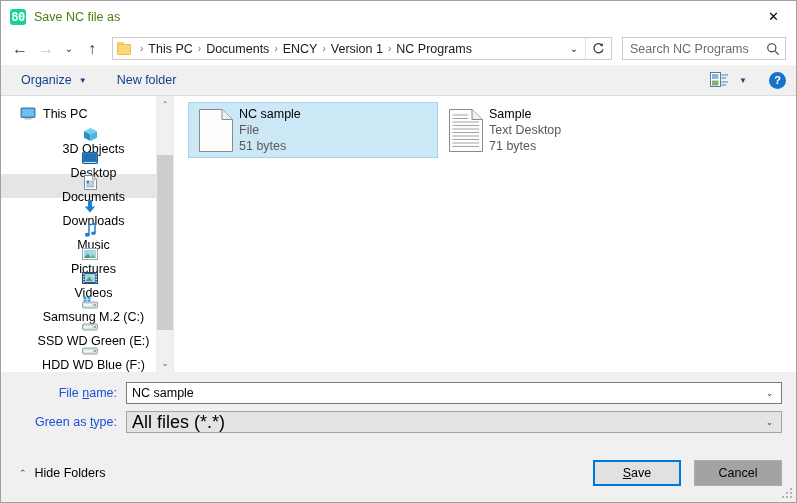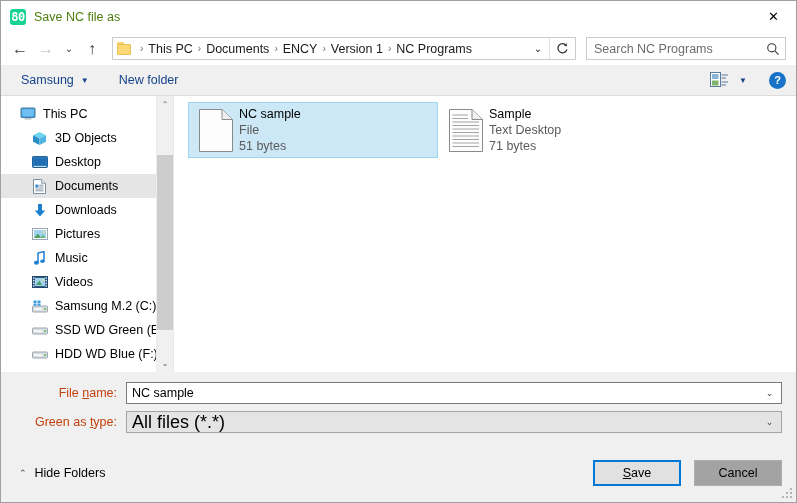--- a/index.html
+++ b/index.html
@@ -161,21 +161,21 @@
     width: 25px; height: 21px;
     border-left: 1px solid #e2e2e2;
     display: flex;
     align-items: center;
     justify-content: center;
     flex: 0 0 auto;
     cursor: default;
     color: #333;
   }
   .searchbox {
-    width: 200px;
+    width: 164px;
     height: 23px;
     margin-left: 10px;
     border: 1px solid #cccccc;
     background: #ffffff;
     display: flex;
     align-items: center;
     box-sizing: border-box;
     flex: 0 0 auto;
   }
   .searchbox input {
@@ -271,21 +271,21 @@
     height: 24px;
     display: flex;
     align-items: center;
     padding-left: 18px;
     font-size: 12.5px;
     color: #000;
     cursor: default;
     white-space: nowrap;
   }
   .tree-item.selected { background: #e5e5e5; }
-  .tree-item.indent { padding-left: 30px; }
+  .tree-item.indent { padding-left: 30px; flex-direction: column; }
   .tree-ico {
     width: 17px; height: 16px;
     margin-right: 7px;
     flex: 0 0 auto;
     display: flex;
     align-items: center;
     justify-content: center;
   }
   .vscroll {
     width: 16px;
@@ -373,21 +373,21 @@
     display: flex;
     align-items: center;
     height: 22px;
     margin-bottom: 7px;
   }
   .form-label {
     width: 111px;
     text-align: right;
     padding-right: 9px;
     font-size: 12.5px;
-    color: #c2410c;
+    color: #1d4ed8;
     box-sizing: border-box;
     flex: 0 0 auto;
     white-space: nowrap;
   }
   .form-label u { text-decoration: underline; }
   .combo {
     flex: 1 1 auto;
     height: 22px;
     border: 1px solid #7a7a7a;
     display: flex;
@@ -536,21 +536,21 @@
         <svg width="14" height="14" viewBox="0 0 14 14">
           <circle cx="5.8" cy="5.8" r="4.1" fill="none" stroke="#3a3a3a" stroke-width="1.1"></circle>
           <line x1="8.9" y1="8.9" x2="12.6" y2="12.6" stroke="#3a3a3a" stroke-width="1.1"></line>
         </svg>
       </div>
     </div>
   </div>
 
   <div class="toolbar">
     <div class="tb-item">
-      <span>Samsung</span>
+      <span>Organize</span>
       <span class="tb-caret">▼</span>
     </div>
     <div class="tb-item" style="margin-left:18px">
       <span>New folder</span>
     </div>
     <div class="tb-spacer"></div>
     <div class="view-btn">
       <svg width="19" height="16" viewBox="0 0 19 16">
         <rect x="0.5" y="0.5" width="10" height="14" fill="#fff" stroke="#5b7b9b" stroke-width="1"></rect>
         <rect x="2" y="2" width="6.5" height="5" fill="#8ab4d8"></rect>
@@ -625,40 +625,40 @@
             <svg width="14" height="15" viewBox="0 0 14 15">
               <rect x="5" y="1" width="4" height="7" fill="#1f7fd0"></rect>
               <path d="M1.8 7.5 H12.2 L7 13.5 Z" fill="#1f7fd0"></path>
             </svg>
           </span>
           <span>Downloads</span>
         </div>
 
         <div class="tree-item indent">
           <span class="tree-ico">
+            <svg width="13" height="15" viewBox="0 0 13 15">
+              <path d="M5 11.5 V2 L11 0.6 V10" fill="none" stroke="#1f7fd0" stroke-width="1.5"></path>
+              <ellipse cx="3.4" cy="11.8" rx="2.5" ry="2" fill="#1f7fd0"></ellipse>
+              <ellipse cx="9.4" cy="10.3" rx="2.2" ry="1.8" fill="#1f7fd0"></ellipse>
+            </svg>
+          </span>
+          <span>Music</span>
+        </div>
+
+        <div class="tree-item indent">
+          <span class="tree-ico">
             <svg width="16" height="13" viewBox="0 0 16 13">
               <rect x="0.5" y="0.5" width="15" height="11" fill="#fff" stroke="#98a7b4" stroke-width="1"></rect>
               <rect x="2" y="2" width="12" height="8" fill="#9fd3ef"></rect>
               <path d="M2 10 L6 5.5 L9 10 Z" fill="#4f9f62"></path>
               <path d="M8 10 L11 6.8 L14 10 Z" fill="#6bb87c"></path>
               <circle cx="11.8" cy="4" r="1.1" fill="#f4e07a"></circle>
             </svg>
           </span>
           <span>Pictures</span>
-        </div>
-
-        <div class="tree-item indent">
-          <span class="tree-ico">
-            <svg width="13" height="15" viewBox="0 0 13 15">
-              <path d="M5 11.5 V2 L11 0.6 V10" fill="none" stroke="#1f7fd0" stroke-width="1.5"></path>
-              <ellipse cx="3.4" cy="11.8" rx="2.5" ry="2" fill="#1f7fd0"></ellipse>
-              <ellipse cx="9.4" cy="10.3" rx="2.2" ry="1.8" fill="#1f7fd0"></ellipse>
-            </svg>
-          </span>
-          <span>Music</span>
         </div>
 
         <div class="tree-item indent">
           <span class="tree-ico">
             <svg width="16" height="13" viewBox="0 0 16 13">
               <rect x="0.5" y="0.5" width="15" height="11" fill="#2b5b84" stroke="#23486a" stroke-width="1"></rect>
               <rect x="3" y="2" width="10" height="8" fill="#9fd3ef"></rect>
               <path d="M4 9 L7.5 4.5 L10 9 Z" fill="#4f9f62"></path>
               <circle cx="11" cy="4" r="1.1" fill="#f4e07a"></circle>
               <rect x="1.1" y="1.3" width="1.4" height="1.4" fill="#e8eef4"></rect>

